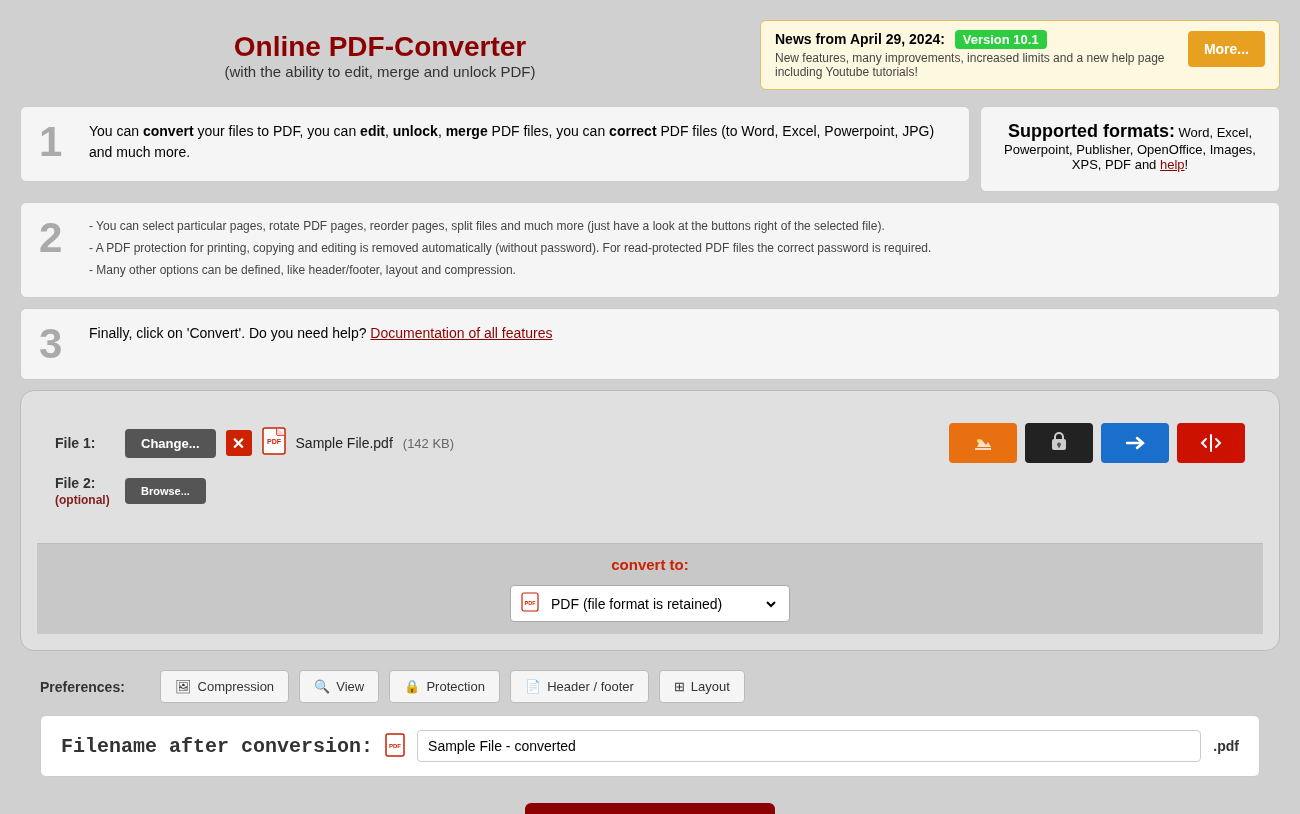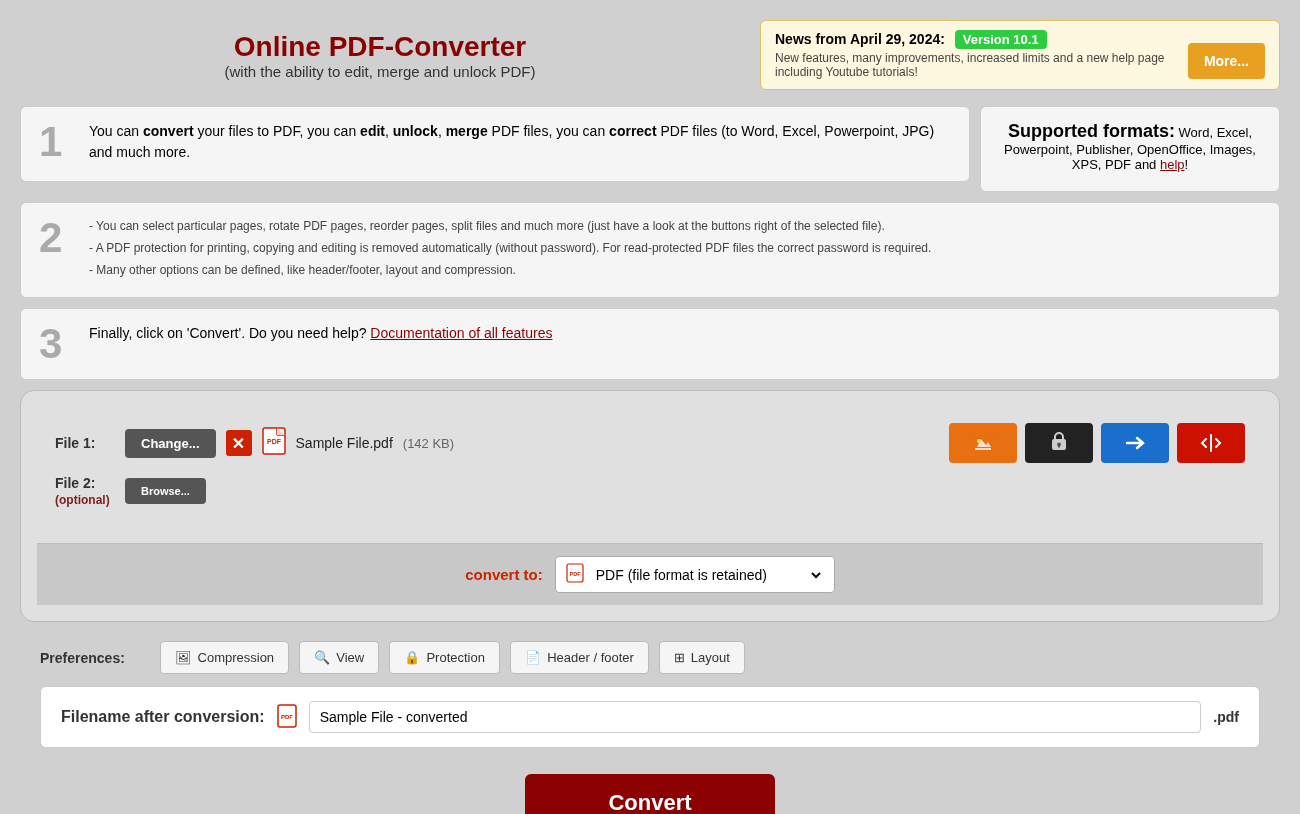--- a/index.html
+++ b/index.html
@@ -36,21 +36,21 @@
       color: #333;
       font-size: 15px;
     }
     .news-box {
       background: #fff8e1;
       border: 1px solid #e0c060;
       border-radius: 6px;
       padding: 10px 14px;
       max-width: 520px;
       display: flex;
-      align-items: flex-end;
+      align-items: flex-start;
       gap: 12px;
     }
     .news-content {
       flex: 1;
     }
     .news-title {
       font-weight: bold;
       font-size: 14px;
     }
     .news-version {
@@ -206,20 +206,21 @@
     
     .convert-to-row {
       background: #c8c8c8;
       border-top: 1px solid #bbb;
       padding: 12px 18px;
       display: flex;
       align-items: center;
       justify-content: center;
       gap: 12px;
       margin-top: 8px;
+      flex-direction: column;
     }
     .convert-label {
       font-weight: bold;
       color: #cc2200;
       font-size: 15px;
     }
 
     
     .preferences-row {
       display: flex;
@@ -253,22 +254,23 @@
       border-radius: 6px;
       padding: 14px 20px;
       margin: 0 20px 16px 20px;
       display: flex;
       align-items: center;
       gap: 12px;
     }
     .filename-label {
       font-weight: bold;
       color: #333;
-      font-size: 16px;
+      font-size: 20px;
       white-space: nowrap;
+      font-family: Liberation Mono, monospace;
     }
     .filename-input {
       flex: 1;
       border: 1px solid #ccc;
       border-radius: 4px;
       padding: 7px 10px;
       font-size: 14px;
       outline: none;
     }
     .filename-ext {

